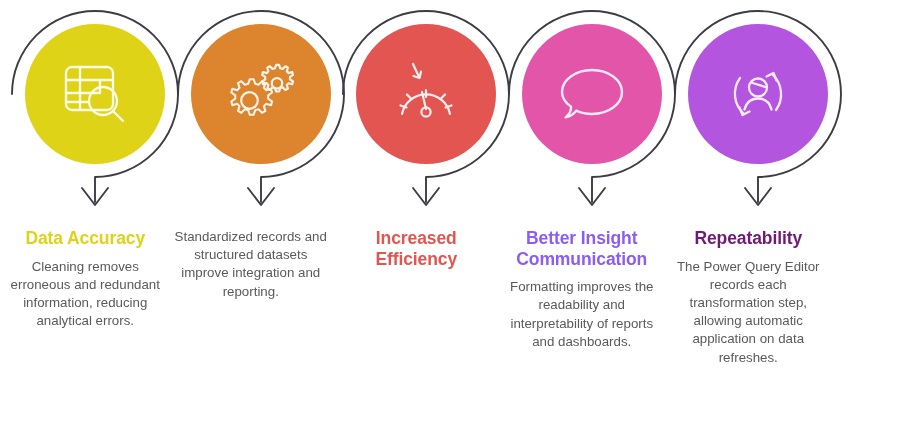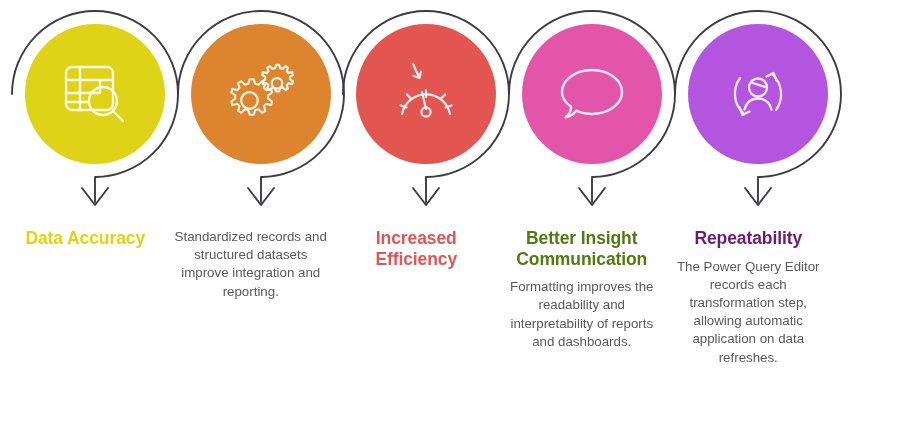--- a/index.html
+++ b/index.html
@@ -131,20 +131,21 @@
               <line x1="22" y1="10" x2="22" y2="53"></line>
               <line x1="42" y1="23" x2="42" y2="36"></line>
               <circle cx="45" cy="44" r="14"></circle>
               <line x1="55" y1="54" x2="65" y2="64"></line>
             </g>
           </svg>
         </div>
       </div>
       <div class="textblock">
         <h3 class="card-title" style="color:#DFD318">Data Accuracy</h3>
+        <p class="card-body">Cleaning removes erroneous and redundant information, reducing analytical errors.</p>
       </div>
     </div>
 
     <div class="column col-1">
       <div class="badge">
         <svg class="arc-svg" viewBox="0 0 166 228">
           <path d="M10 94 A 83 83 0 1 1 93 177 L 93 202" fill="none" stroke="#3c3c46" stroke-width="1.9" stroke-linecap="round" stroke-linejoin="round"></path>
           <path d="M80 188 L 93 205 L 106 188" fill="none" stroke="#3c3c46" stroke-width="1.9" stroke-linecap="round" stroke-linejoin="round"></path>
         </svg>
         <div class="circle" style="background:#DD842E"></div>
@@ -207,21 +208,21 @@
                        C 30.2 52 24.8 50.8 20.2 48.7
                        C 18.3 51.6 14.6 54.4 9.6 55.4
                        C 13.8 52.2 15.2 48.2 15.1 44.8
                        C 9.5 40.9 6 35.8 6 30
                        C 6 17.8 19.4 8 36 8 Z"></path>
             </g>
           </svg>
         </div>
       </div>
       <div class="textblock">
-        <h3 class="card-title" style="color:#4d7c0f">Better Insight Communication</h3>
+        <h3 class="card-title" style="color:#8b5cf6">Better Insight Communication</h3>
         <p class="card-body">Formatting improves the readability and interpretability of reports and dashboards.</p>
       </div>
     </div>
 
     <div class="column col-4">
       <div class="badge">
         <svg class="arc-svg" viewBox="0 0 166 228">
           <path d="M10 94 A 83 83 0 1 1 93 177 L 93 202" fill="none" stroke="#3c3c46" stroke-width="1.9" stroke-linecap="round" stroke-linejoin="round"></path>
           <path d="M80 188 L 93 205 L 106 188" fill="none" stroke="#3c3c46" stroke-width="1.9" stroke-linecap="round" stroke-linejoin="round"></path>
         </svg>

